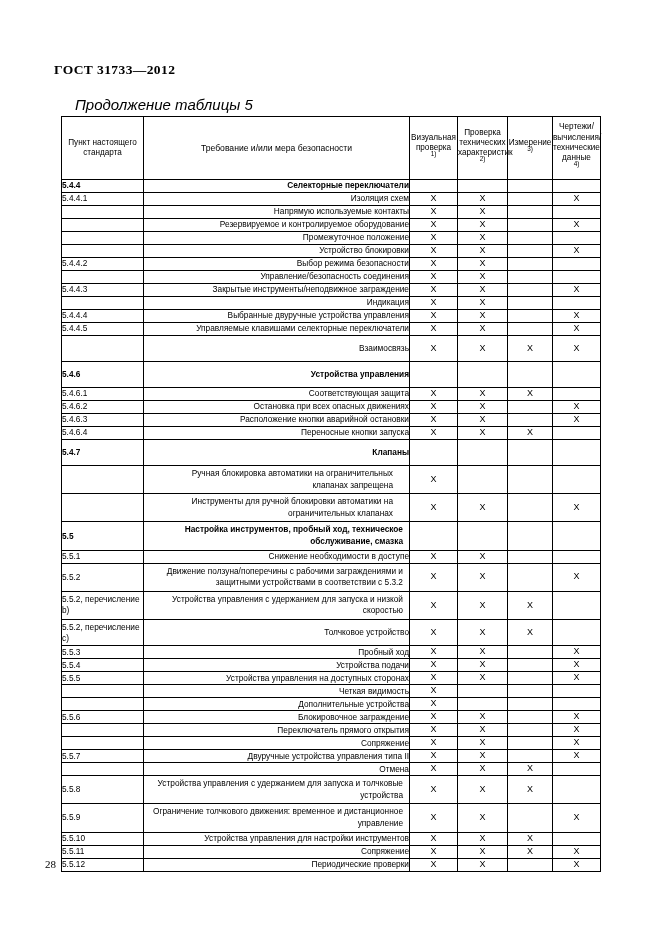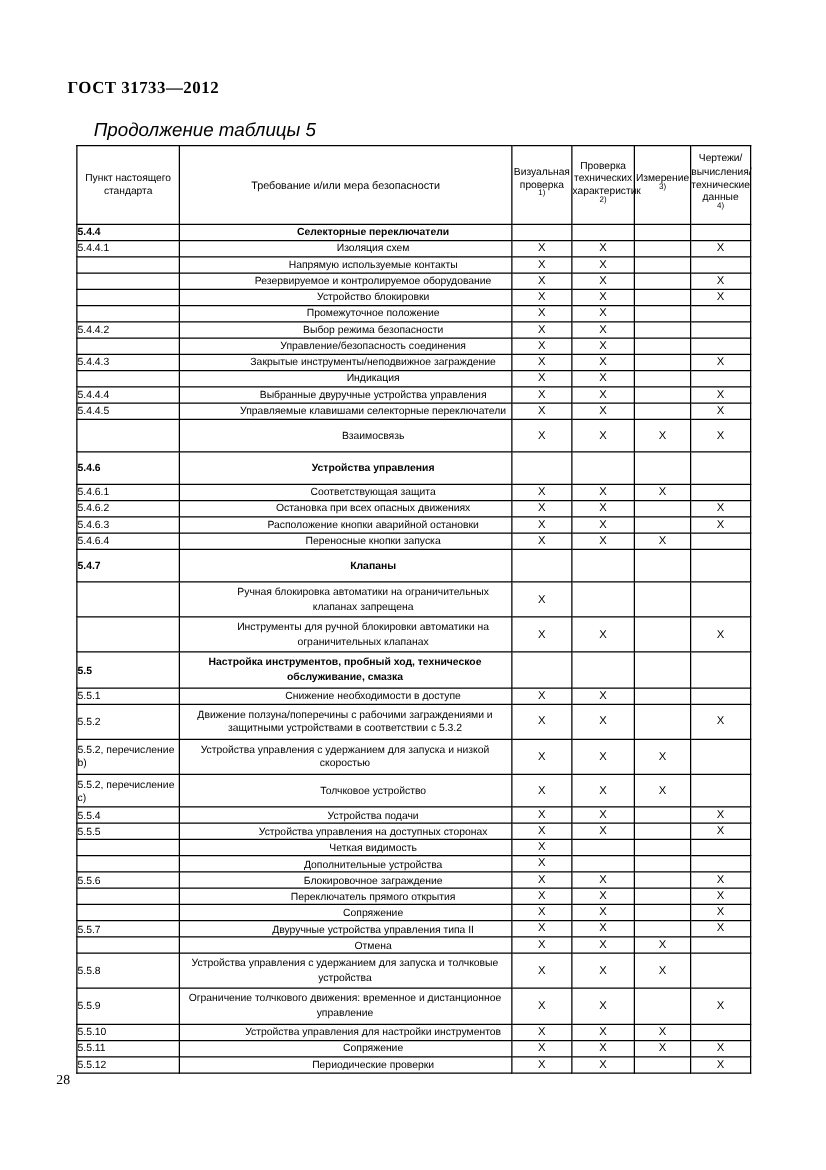--- a/index.html
+++ b/index.html
@@ -76,21 +76,21 @@
     text-align: left;
     font-size: 8.3px;
     padding: 0 1px;
     line-height: 1.33;
     height: 12px;
   }
   td.c-clause.bold {
     font-weight: bold;
   }
   td.c-req {
-    text-align: center;
+    text-align: right;
     padding: 0 4px 0 5px;
     line-height: 1.33;
     height: 12px;
   }
   td.c-req.bold {
     font-weight: bold;
   }
   td.c-req.indent {
     padding-left: 44px;
   }
@@ -173,33 +173,33 @@
         <tr>
           <td class="c-clause"></td>
           <td class="c-req indent">Резервируемое и контролируемое оборудование</td>
           <td class="c-mark">X</td>
           <td class="c-mark">X</td>
           <td class="c-mark"></td>
           <td class="c-mark">X</td>
         </tr>
         <tr>
           <td class="c-clause"></td>
+          <td class="c-req indent">Промежуточное положение</td>
+          <td class="c-mark">X</td>
+          <td class="c-mark">X</td>
+          <td class="c-mark"></td>
+          <td class="c-mark"></td>
+        </tr>
+        <tr>
+          <td class="c-clause"></td>
           <td class="c-req indent">Устройство блокировки</td>
           <td class="c-mark">X</td>
           <td class="c-mark">X</td>
           <td class="c-mark"></td>
           <td class="c-mark">X</td>
-        </tr>
-        <tr>
-          <td class="c-clause"></td>
-          <td class="c-req indent">Промежуточное положение</td>
-          <td class="c-mark">X</td>
-          <td class="c-mark">X</td>
-          <td class="c-mark"></td>
-          <td class="c-mark"></td>
         </tr>
         <tr>
           <td class="c-clause">5.4.4.2</td>
           <td class="c-req indent">Выбор режима безопасности</td>
           <td class="c-mark">X</td>
           <td class="c-mark">X</td>
           <td class="c-mark"></td>
           <td class="c-mark"></td>
         </tr>
         <tr>
@@ -348,20 +348,28 @@
         </tr>
         <tr style="height: 26px;">
           <td class="c-clause">5.5.2, перечисление с)</td>
           <td class="c-req indent">Толчковое устройство</td>
           <td class="c-mark">X</td>
           <td class="c-mark">X</td>
           <td class="c-mark">X</td>
           <td class="c-mark"></td>
         </tr>
         <tr>
+          <td class="c-clause">5.5.3</td>
+          <td class="c-req indent">Пробный ход</td>
+          <td class="c-mark">X</td>
+          <td class="c-mark">X</td>
+          <td class="c-mark"></td>
+          <td class="c-mark">X</td>
+        </tr>
+        <tr>
           <td class="c-clause">5.5.4</td>
           <td class="c-req indent">Устройства подачи</td>
           <td class="c-mark">X</td>
           <td class="c-mark">X</td>
           <td class="c-mark"></td>
           <td class="c-mark">X</td>
         </tr>
         <tr>
           <td class="c-clause">5.5.5</td>
           <td class="c-req indent">Устройства управления на доступных сторонах</td>

